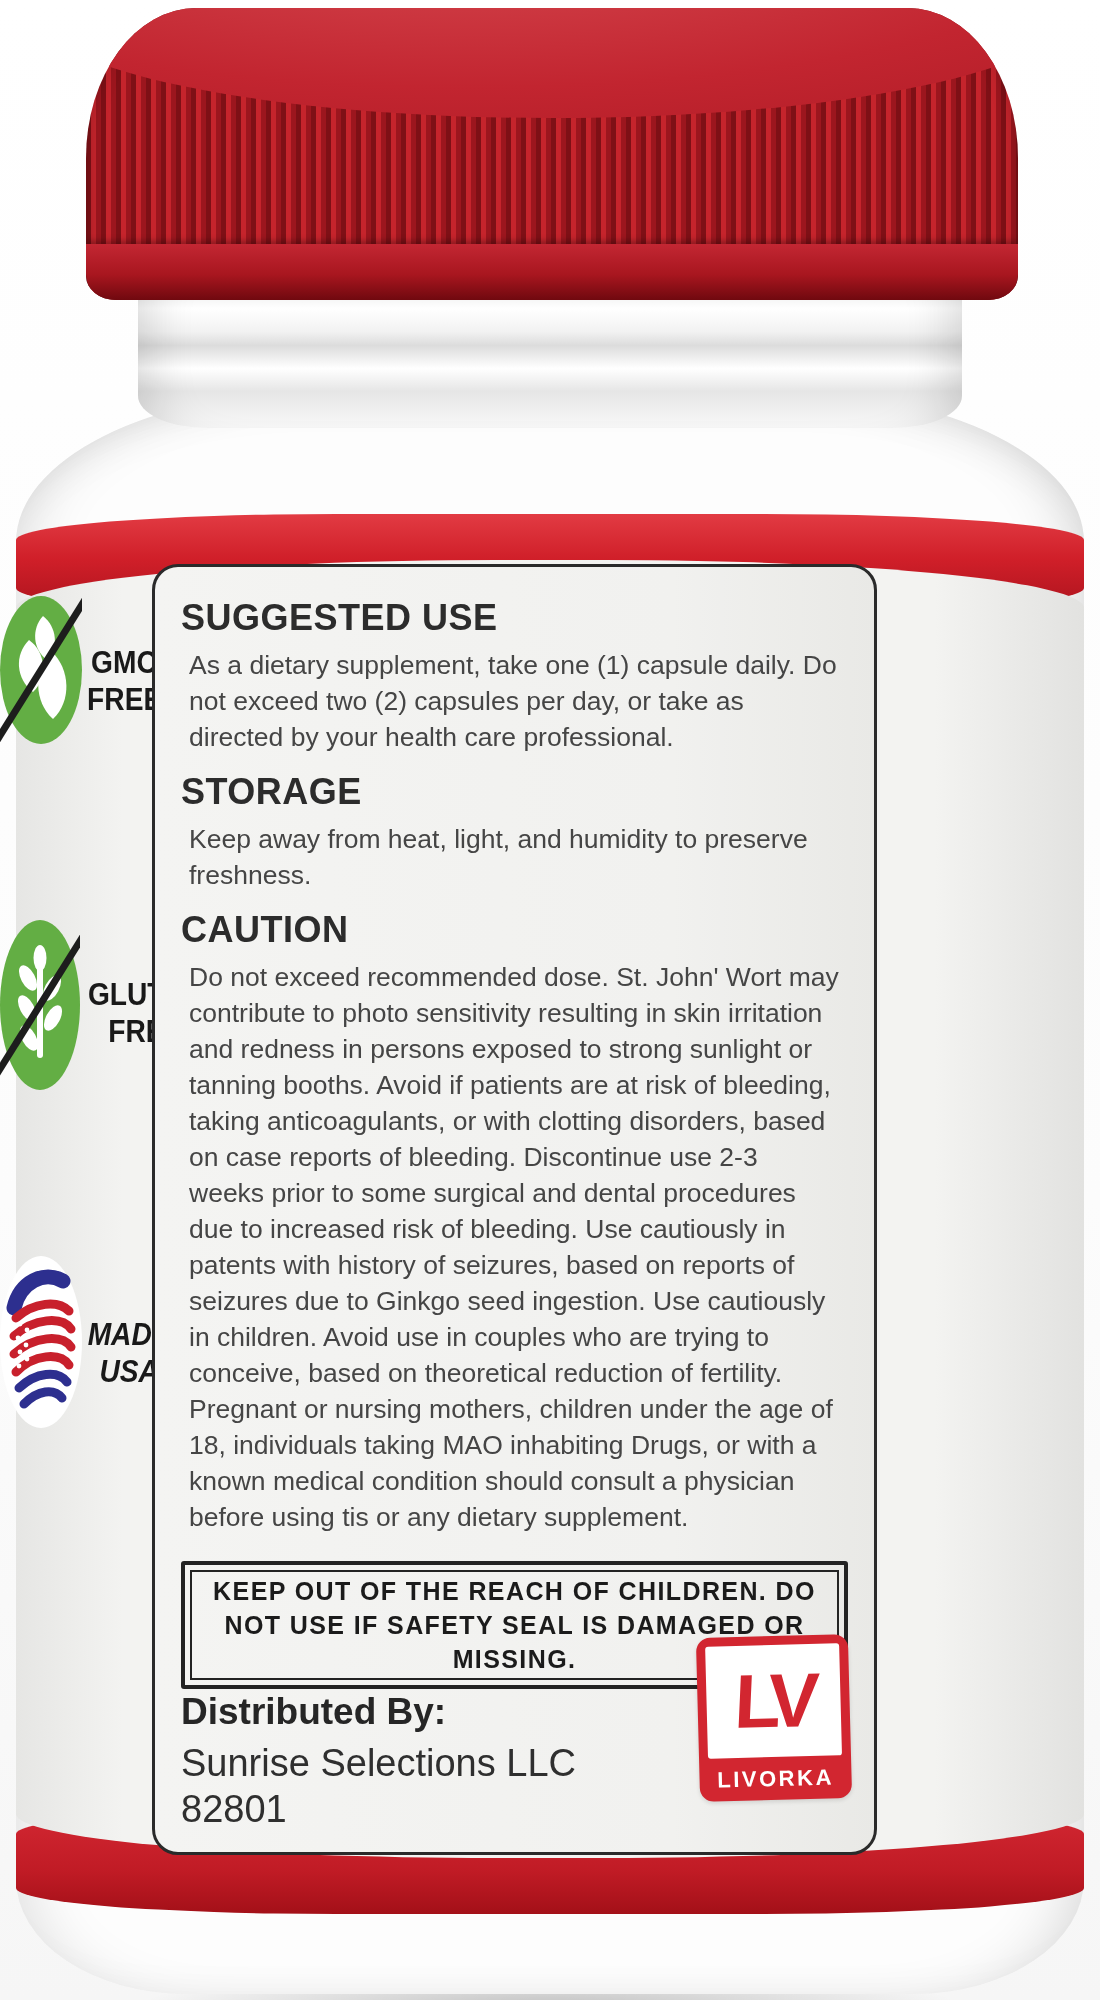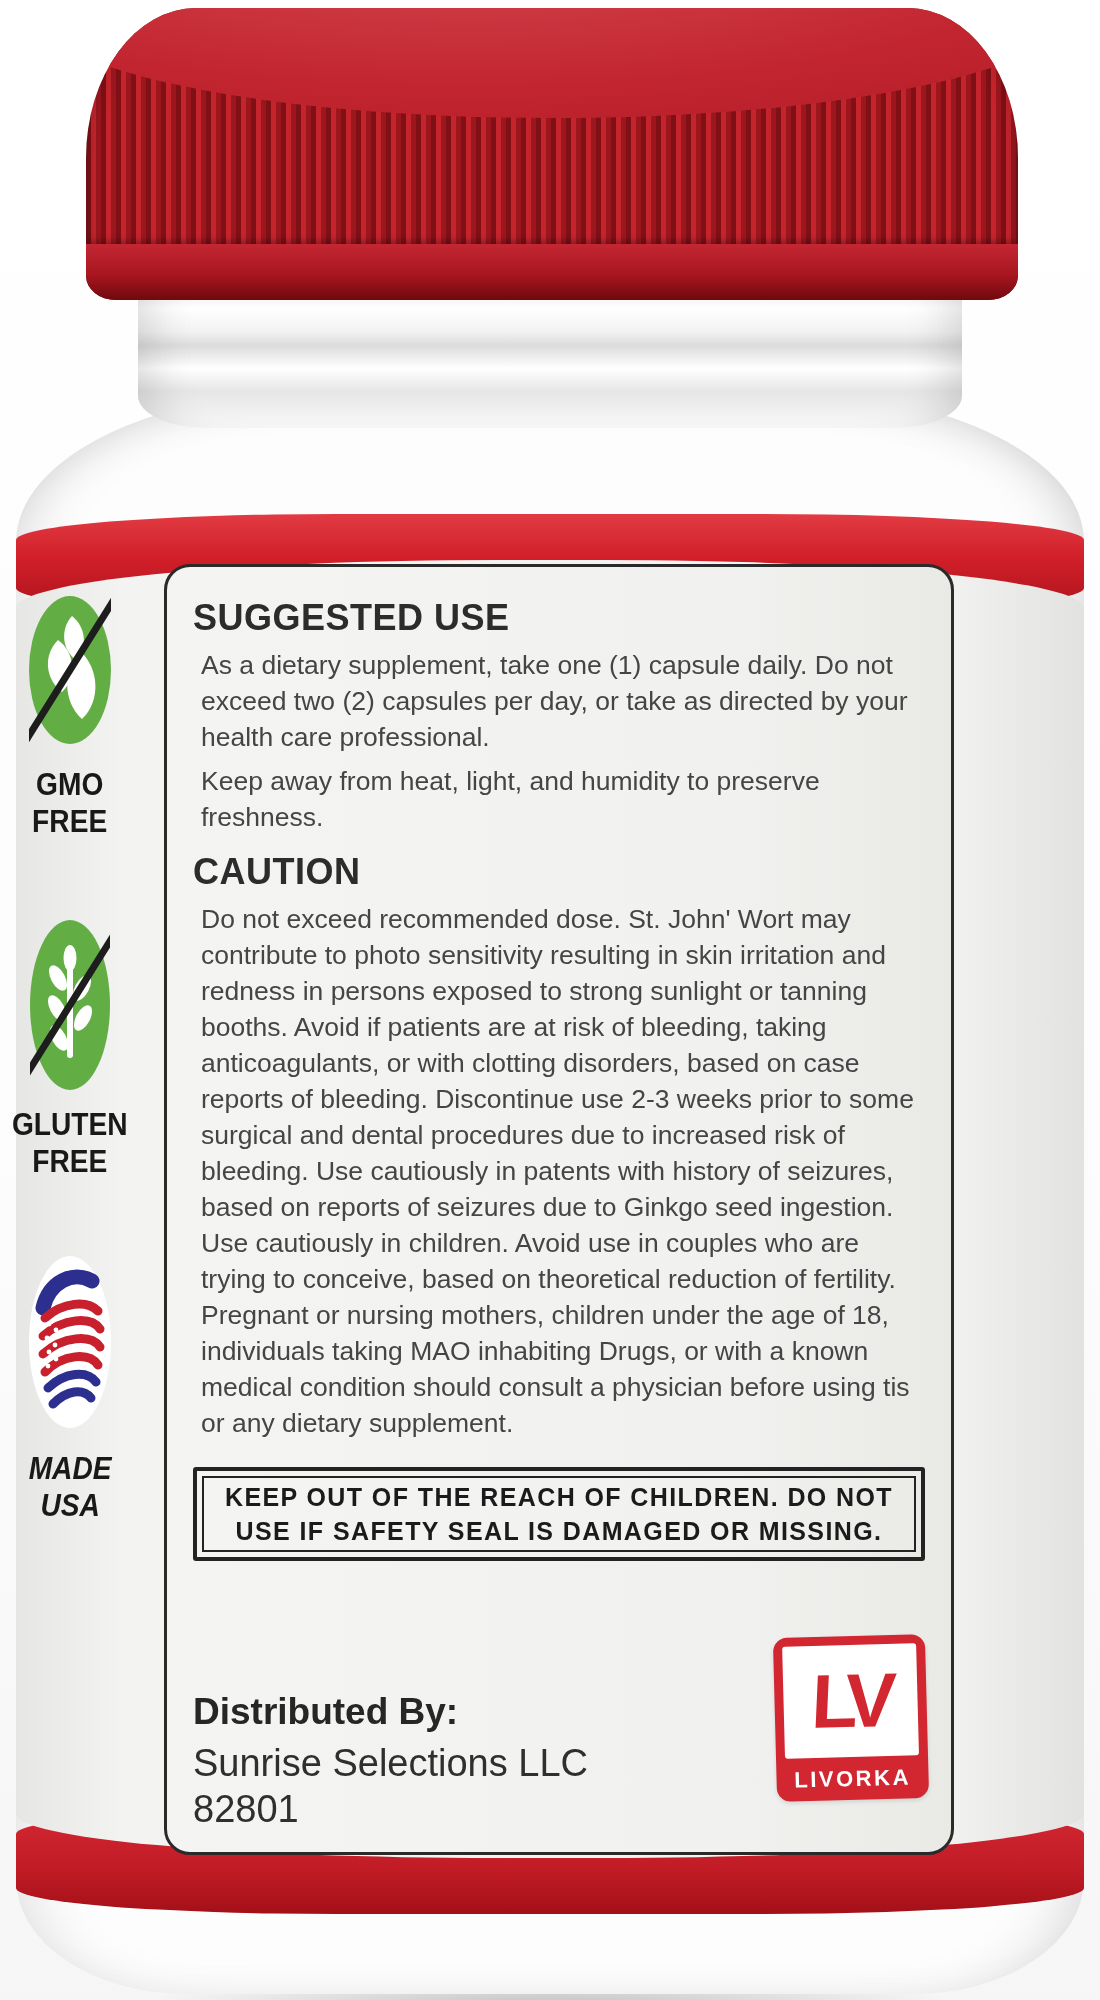--- a/index.html
+++ b/index.html
@@ -31,21 +31,21 @@
   
   .band{position:absolute;left:16px;width:1068px;}
   .band-top{top:514px;height:100px;border-radius:30% 30% 30% 30% / 26px 26px 26px 26px;
     background:linear-gradient(180deg,#e23b43 0%,#d01f29 45%,#ab131d 100%);}
   .band-bottom{top:1808px;height:106px;border-radius:30% 30% 30% 30% / 26px 26px 26px 26px;
     background:linear-gradient(180deg,#d42833 0%,#c01b25 60%,#a31018 100%);}
   .label-bg{position:absolute;left:16px;top:560px;width:1068px;height:1298px;
     background:linear-gradient(90deg,#e6e6e4 0%,#f3f3f1 10%,#f3f3f1 86%,#e2e2e0 100%);
     border-radius:45% 45% 45% 45% / 48px 48px 44px 44px;}
 
-  .panel{position:absolute;left:164px;top:564px;width:790px;height:1291px;box-sizing:border-box;
+  .panel{position:absolute;left:152px;top:564px;width:725px;height:1291px;box-sizing:border-box;
     border:3px solid #2a2a2a;border-radius:26px;padding:30px 26px 0;
     background:linear-gradient(90deg,#f4f4f2 0%,#f1f1ef 72%,#e9e9e6 100%);}
   .sec-title{font-weight:900;font-size:36px;line-height:42px;letter-spacing:.5px;color:#2c2c2c;margin:0 0 8px;}
   .sec-title.mt{margin-top:16px;}
   .sec-body{font-weight:400;font-size:26.5px;line-height:36px;color:#454545;margin:8px;}
 
   .warnbox{margin-top:26px;border:4px solid #232323;border-radius:3px;padding:5px;background:transparent;}
   .warnbox-inner{border:2px solid #232323;padding:2px 14px;text-align:center;
     font-weight:800;font-size:25px;line-height:34px;letter-spacing:1.4px;color:#1b1b1b;}
 
@@ -58,21 +58,21 @@
 
   .logo{position:absolute;right:24px;bottom:52px;width:152px;height:164px;box-sizing:border-box;
     background:#d22630;border-radius:14px;padding:9px 9px 0;transform:rotate(-1.5deg);
     box-shadow:0 2px 4px rgba(0,0,0,.12);}
   .logo-top{background:#ffffff;height:112px;display:flex;align-items:center;justify-content:center;border-radius:3px;}
   .logo-mono{font-weight:900;font-size:76px;line-height:1;color:#d22630;letter-spacing:-7px;transform:skewX(-4deg);}
   .logo-band{height:43px;display:flex;align-items:center;justify-content:center;}
   .logo-brand{font-weight:800;font-size:22px;color:#ffffff;letter-spacing:2.5px;}
 
   
-  .badge{position:absolute;left:0;width:140px;display:flex;flex-direction:column;align-items:center;}
+  .badge{position:absolute;left:0;width:140px;display:flex;flex-direction:row;align-items:center;}
   .badge-gmo{top:596px;}
   .badge-gluten{top:920px;}
   .badge-usa{top:1256px;font-style:italic;}
   .badge svg{display:block;}
   .badge-text{margin-top:22px;text-align:center;font-weight:800;font-size:32px;line-height:37px;
     color:#191919;transform:scaleX(.88);transform-origin:center top;letter-spacing:0;}
   .badge-gluten .badge-text{margin-top:16px;}
 </style>
 </head>
 <body>
@@ -148,20 +148,21 @@
       <div>MADE</div>
       <div>USA</div>
     </div>
   </div>
 
   <div class="panel">
 
     <h2 class="sec-title">SUGGESTED USE</h2>
     <p class="sec-body">As a dietary supplement, take one (1) capsule daily. Do not exceed two (2) capsules per day, or take as directed by your health care professional.</p>
 
+    <h2 class="sec-title mt">STORAGE</h2>
     <p class="sec-body">Keep away from heat, light, and humidity to preserve freshness.</p>
 
     <h2 class="sec-title mt">CAUTION</h2>
     <p class="sec-body">Do not exceed recommended dose. St. John' Wort may contribute to photo sensitivity resulting in skin irritation and redness in persons exposed to strong sunlight or tanning booths. Avoid if patients are at risk of bleeding, taking anticoagulants, or with clotting disorders, based on case reports of bleeding. Discontinue use 2-3 weeks prior to some surgical and dental procedures due to increased risk of bleeding. Use cautiously in patents with history of seizures, based on reports of seizures due to Ginkgo seed ingestion. Use cautiously in children. Avoid use in couples who are trying to conceive, based on theoretical reduction of fertility. Pregnant or nursing mothers, children under the age of 18, individuals taking MAO inhabiting Drugs, or with a known medical condition should consult a physician before using tis or any dietary supplement.</p>
 
     <div class="warnbox">
       <div class="warnbox-inner">KEEP OUT OF THE REACH OF CHILDREN. DO NOT USE IF SAFETY SEAL IS DAMAGED OR MISSING.</div>
     </div>
 
 

